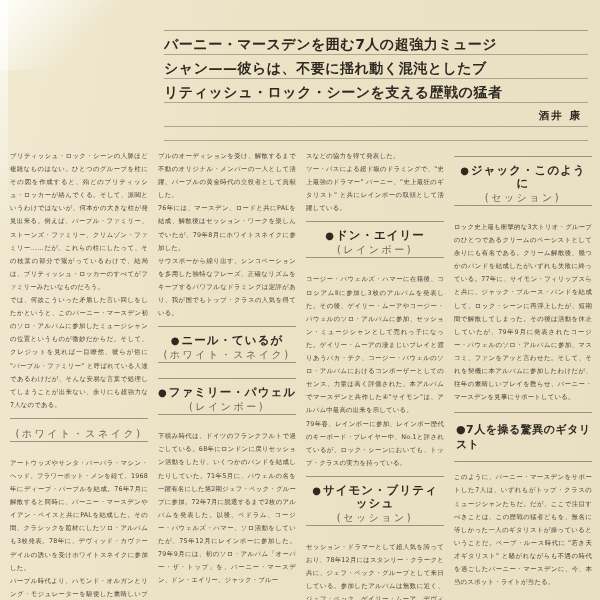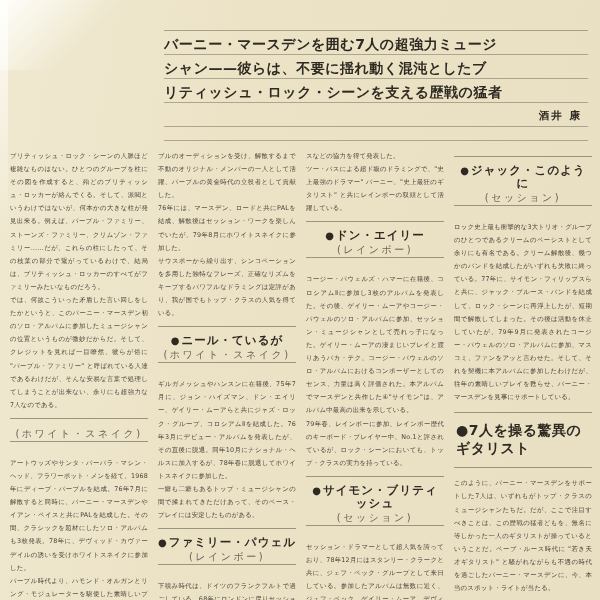--- a/index.html
+++ b/index.html
@@ -45,21 +45,21 @@
     border-bottom:1px solid rgba(110,104,88,.65);
     margin:6px 0 15px 0;padding:7px 0 0 0;text-align:center;
   }
   .sec-name{font-weight:bold;font-size:11.5px;letter-spacing:1px;color:#2e2a22;line-height:13px;}
   .sec-name .blt{font-size:10px;margin-right:1px;}
   .sec-aff{font-size:10px;letter-spacing:2.5px;color:#6b655a;margin-top:1px;}
   .sec-big{
     border-top:1px solid rgba(110,104,88,.65);
     border-bottom:1px solid rgba(110,104,88,.65);
     margin:8px 0 9px 0;padding:9px 0 9px 2px;text-align:left;
-    font-weight:bold;font-size:14px;letter-spacing:.5px;color:#2e2a22;
+    font-weight:bold;font-size:11px;letter-spacing:.5px;color:#2e2a22;
   }
 </style>
 </head>
 <body>
 
 <div class="page">
   <div class="scan-corner"></div>
   <div class="scan-edge"></div>
 
   <div class="headline">
@@ -84,22 +84,20 @@
     </div>
 
     <div class="col">
       <p class="para">ブルのオーディションを受け、解散するまで不動のオリジナル・メンバーの一人として活躍、パープルの黄金時代の立役者として貢献した。
 76年には、マースデン、ロードと共にPALを結成、解散後はセッション・ワークを楽しんでいたが、79年8月にホワイトスネイクに参加した。
 サウスポーから繰り出す、シンコペーションを多用した独特なフレーズ、正確なリズムをキープするパワフルなドラミングは定評があり、我が国でもトップ・クラスの人気を得ている。</p>
       <div class="sec">
         <div class="sec-name"><span class="blt">●</span><span>ニール・ているが</span></div>
         <div class="sec-aff">(ホワイト・スネイク)</div>
       </div>
-      <p class="para">ギルガメッシュやハンスンに在籍後、75年7月に、ジョン・ハイズマン、ドン・エイリー、ゲイリー・ムーアらと共にジャズ・ロック・グループ、コロシアムⅡを結成した。76年3月にデビュー・アルバムを発表したが、その直後に脱退。同年10月にナショナル・ヘルスに加入するが、78年春に脱退してホワイトスネイクに参加した。
-一癖も二癖もあるトップ・ミュージシャンの間で揉まれてきただけあって、そのベース・プレイには安定したものがある。</p>
       <div class="sec">
         <div class="sec-name"><span class="blt">●</span><span>ファミリー・パウェル</span></div>
         <div class="sec-aff">(レインボー)</div>
       </div>
       <p class="para">下積み時代は、ドイツのフランクフルトで過ごしている。68年にロンドンに戻りセッション活動をしたり、いくつかのバンドを結成したりしていた。71年5月に、パウェルの名を一躍有名にした第2期ジェフ・ベック・グループに参加。72年7月に脱退するまで2枚のアルバムを発表した。以後、ベドラム、コージー・パウェルズ・ハマー、ソロ活動をしていたが、75年12月にレインボーに参加した。79年9月には、初のソロ・アルバム「オーバー・ザ・トップ」を、バーニー・マースデン、ドン・エイリー、ジャック・ブルー</p>
     </div>
 
     <div class="col">
       <p class="para">スなどの協力を得て発表した。
 ツー・バスによる超ド級のドラミングで、"史上最強のドラマー" バーニー、"史上最狂のギタリスト" と共にレインボーの双頭として活躍している。</p>

